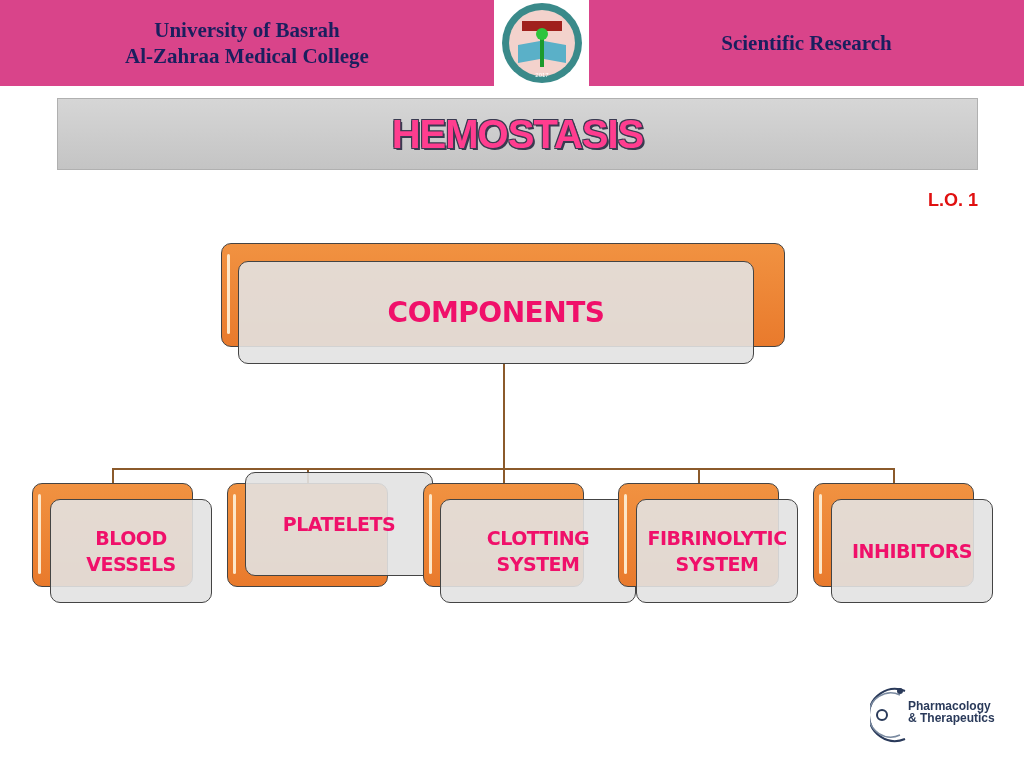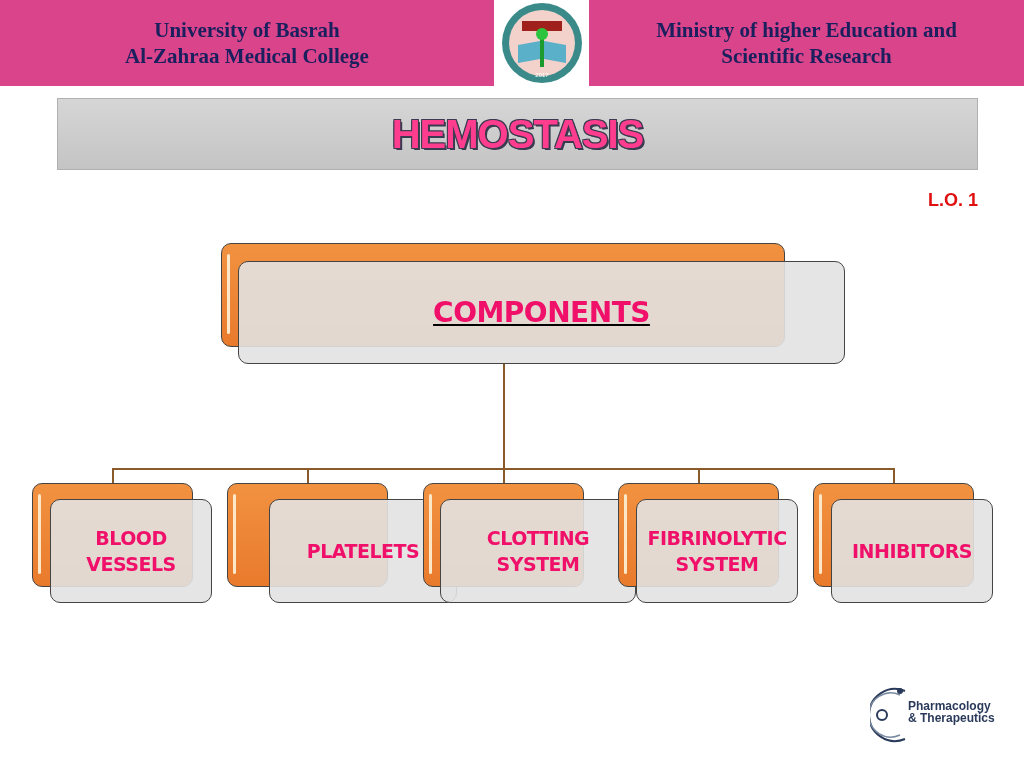--- a/index.html
+++ b/index.html
@@ -46,51 +46,50 @@
     <rect x="22" y="20" width="40" height="10" fill="#a0201c"></rect>
     <path d="M18 44 L18 62 L40 58 L40 40 Z" fill="#5ab0c8"></path>
     <path d="M66 44 L66 62 L44 58 L44 40 Z" fill="#5ab0c8"></path>
     <rect x="40" y="30" width="4" height="36" fill="#1c9a2c"></rect>
     <circle cx="42" cy="33" r="6" fill="#2cc43c"></circle>
     <text x="42" y="76" font-size="6" text-anchor="middle" fill="#fff">2017</text>
   </svg>
 </div>
 
 <div class="banner right">
-  <div>Ministry of higher Education  and</div>
   <div>Scientific Research</div>
 </div>
 
 <div class="title-bar">
   <span class="title-text">HEMOSTASIS</span>
 </div>
 
 <div class="lo">L.O. 1</div>
 
 <div class="node-back" style="left:221px;top:243px;width:564px;height:104px;"></div>
-<div class="node-front" style="left:238px;top:261px;width:607px;height:103px;text-decoration:underline;">
+<div class="node-front" style="left:238px;top:261px;width:516px;height:103px;">
   <span class="node-text big">COMPONENTS</span>
 </div>
 
 <div class="line" style="left:503px;top:364px;width:2px;height:106px;"></div>
 <div class="line" style="left:112px;top:468px;width:783px;height:2px;"></div>
 <div class="line" style="left:112px;top:468px;width:2px;height:16px;"></div>
 <div class="line" style="left:307px;top:468px;width:2px;height:16px;"></div>
 <div class="line" style="left:503px;top:468px;width:2px;height:16px;"></div>
 <div class="line" style="left:698px;top:468px;width:2px;height:16px;"></div>
 <div class="line" style="left:893px;top:468px;width:2px;height:16px;"></div>
 
 <div class="node-back" style="left:32px;top:483px;width:161px;height:104px;"></div>
 <div class="node-front" style="left:50px;top:499px;width:162px;height:104px;">
   <span class="node-text">BLOOD
 VESSELS</span>
 </div>
 
 <div class="node-back" style="left:227px;top:483px;width:161px;height:104px;"></div>
-<div class="node-front" style="left:245px;top:499px;width:188px;height:104px;margin-left:24px;">
+<div class="node-front" style="left:245px;top:472px;width:188px;height:104px;">
   <span class="node-text">PLATELETS</span>
 </div>
 
 <div class="node-back" style="left:423px;top:483px;width:161px;height:104px;"></div>
 <div class="node-front" style="left:440px;top:499px;width:196px;height:104px;">
   <span class="node-text">CLOTTING
 SYSTEM</span>
 </div>
 
 <div class="node-back" style="left:618px;top:483px;width:161px;height:104px;"></div>

